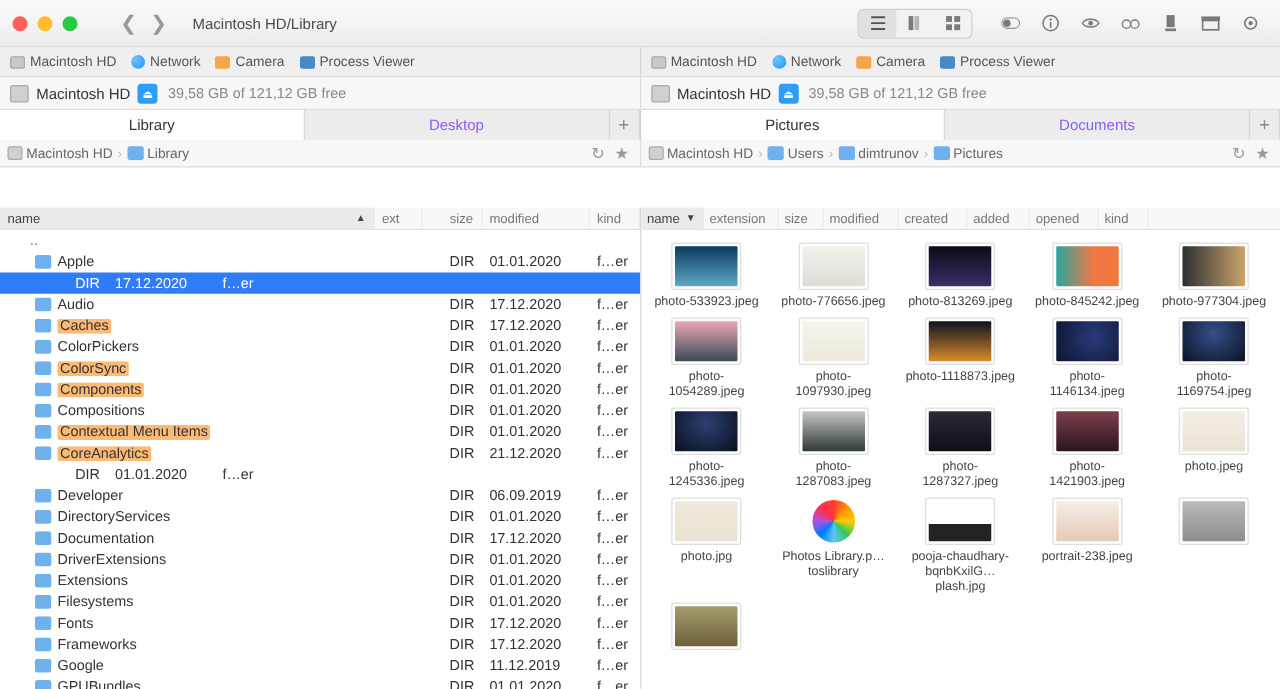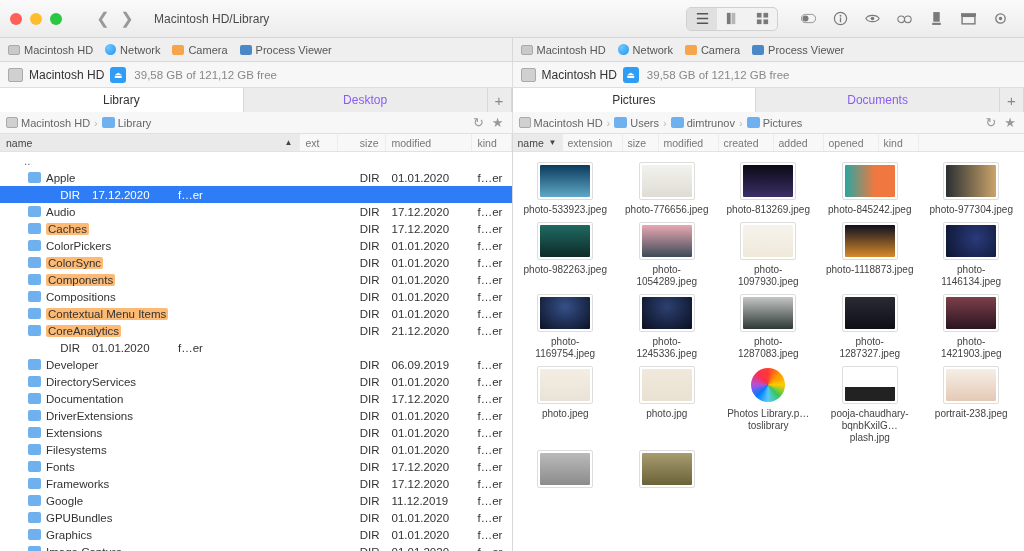--- a/index.html
+++ b/index.html
@@ -53,21 +53,21 @@
   .crumbhalf:last-child{border-right:none;}
   .crumb { display:flex; align-items:center; gap:3px; cursor:pointer; }
   .csep { color:#bbb; margin:0 1px; }
   .cdisk{width:12px;height:11px;background:#d0d0d0;border:1px solid #aaa;border-radius:2px;}
   .cfold{width:13px;height:11px;background:#6fb0ef;border-radius:2px;}
   .cspacer{flex:1;}
   .cactico{ width:16px; color:#999; font-size:13px; cursor:pointer; text-align:center;}
 
   
   .panes { height: calc(551px - 38px - 24px - 26px - 24px - 22px); display:flex; }
-  .pane { flex:1; display:flex; flex-direction:column; overflow:hidden; border-right:1px solid #d8d8d8; }
+  .pane { flex:1; display:flex; flex-direction:column; overflow:hidden; border-right:1px solid #d8d8d8;margin-top:32px; }
   .pane:last-child{border-right:none;}
 
   
   .listhead { height:18px; display:flex; background:#f8f8f8; border-bottom:1px solid #e2e2e2; font-size:10.5px; color:#777; }
   .listhead .col { display:flex; align-items:center; padding:0 6px; border-right:1px solid #ececec; cursor:pointer;}
   .listhead .col.sorted { background:#eaeaea; color:#444;}
   .col-name{flex:1;} .col-ext{width:38px;} .col-size{width:48px; justify-content:flex-end;} .col-mod{width:86px;} .col-kind{width:40px;}
   .sortarrow{ margin-left:auto; font-size:8px; }
 
   
@@ -577,26 +577,20 @@
             <div class="ilabel">photo-845242.jpeg</div>
           </div>
           <div class="item">
             <div class="thumb">
               <div class="img" style="background: linear-gradient(90deg, rgb(43, 47, 51), rgb(202, 164, 106));"></div>
             </div>
             <div class="ilabel">photo-977304.jpeg</div>
           </div>
           <div class="item">
             <div class="thumb">
-              <div class="img" style="background: linear-gradient(rgb(31, 106, 98), rgb(13, 43, 40));"></div>
-            </div>
-            <div class="ilabel">photo-982263.jpeg</div>
-          </div>
-          <div class="item">
-            <div class="thumb">
               <div class="img" style="background: linear-gradient(rgb(233, 168, 178), rgb(60, 74, 88));"></div>
             </div>
             <div class="ilabel">photo-1054289.jpeg</div>
           </div>
           <div class="item">
             <div class="thumb">
               <div class="img" style="background: linear-gradient(rgb(246, 243, 236), rgb(239, 233, 218));"></div>
             </div>
             <div class="ilabel">photo-1097930.jpeg</div>
           </div>

